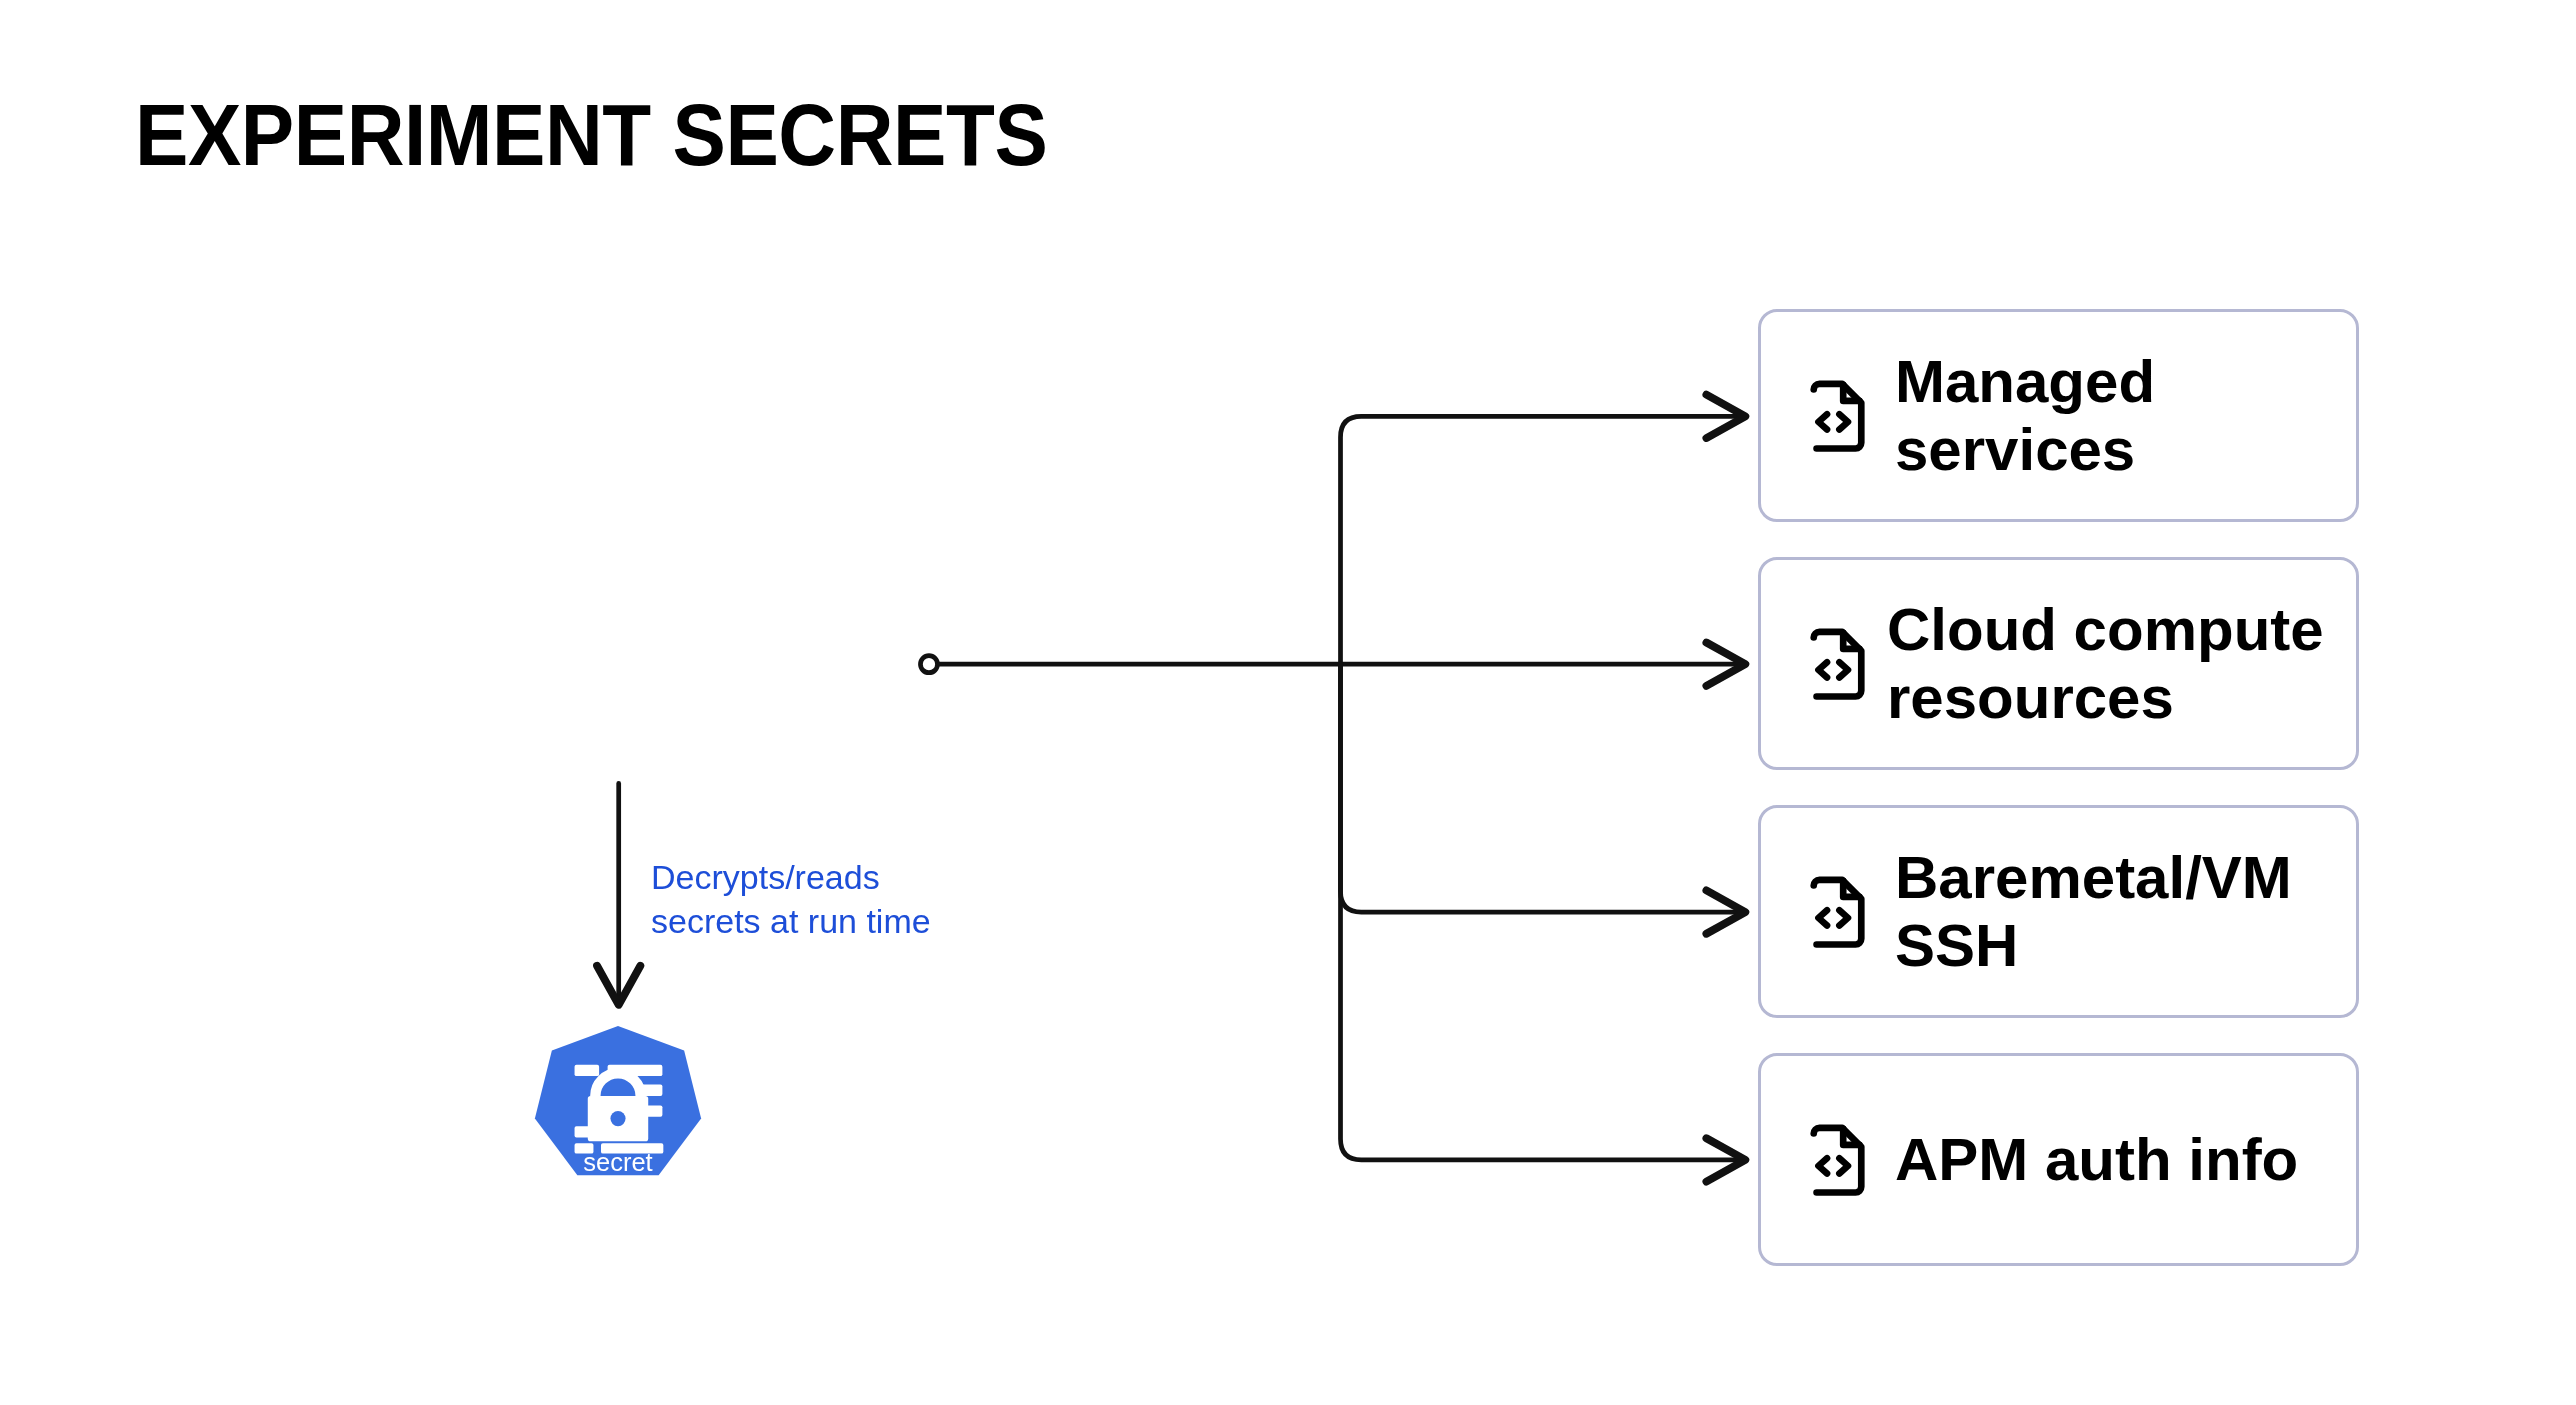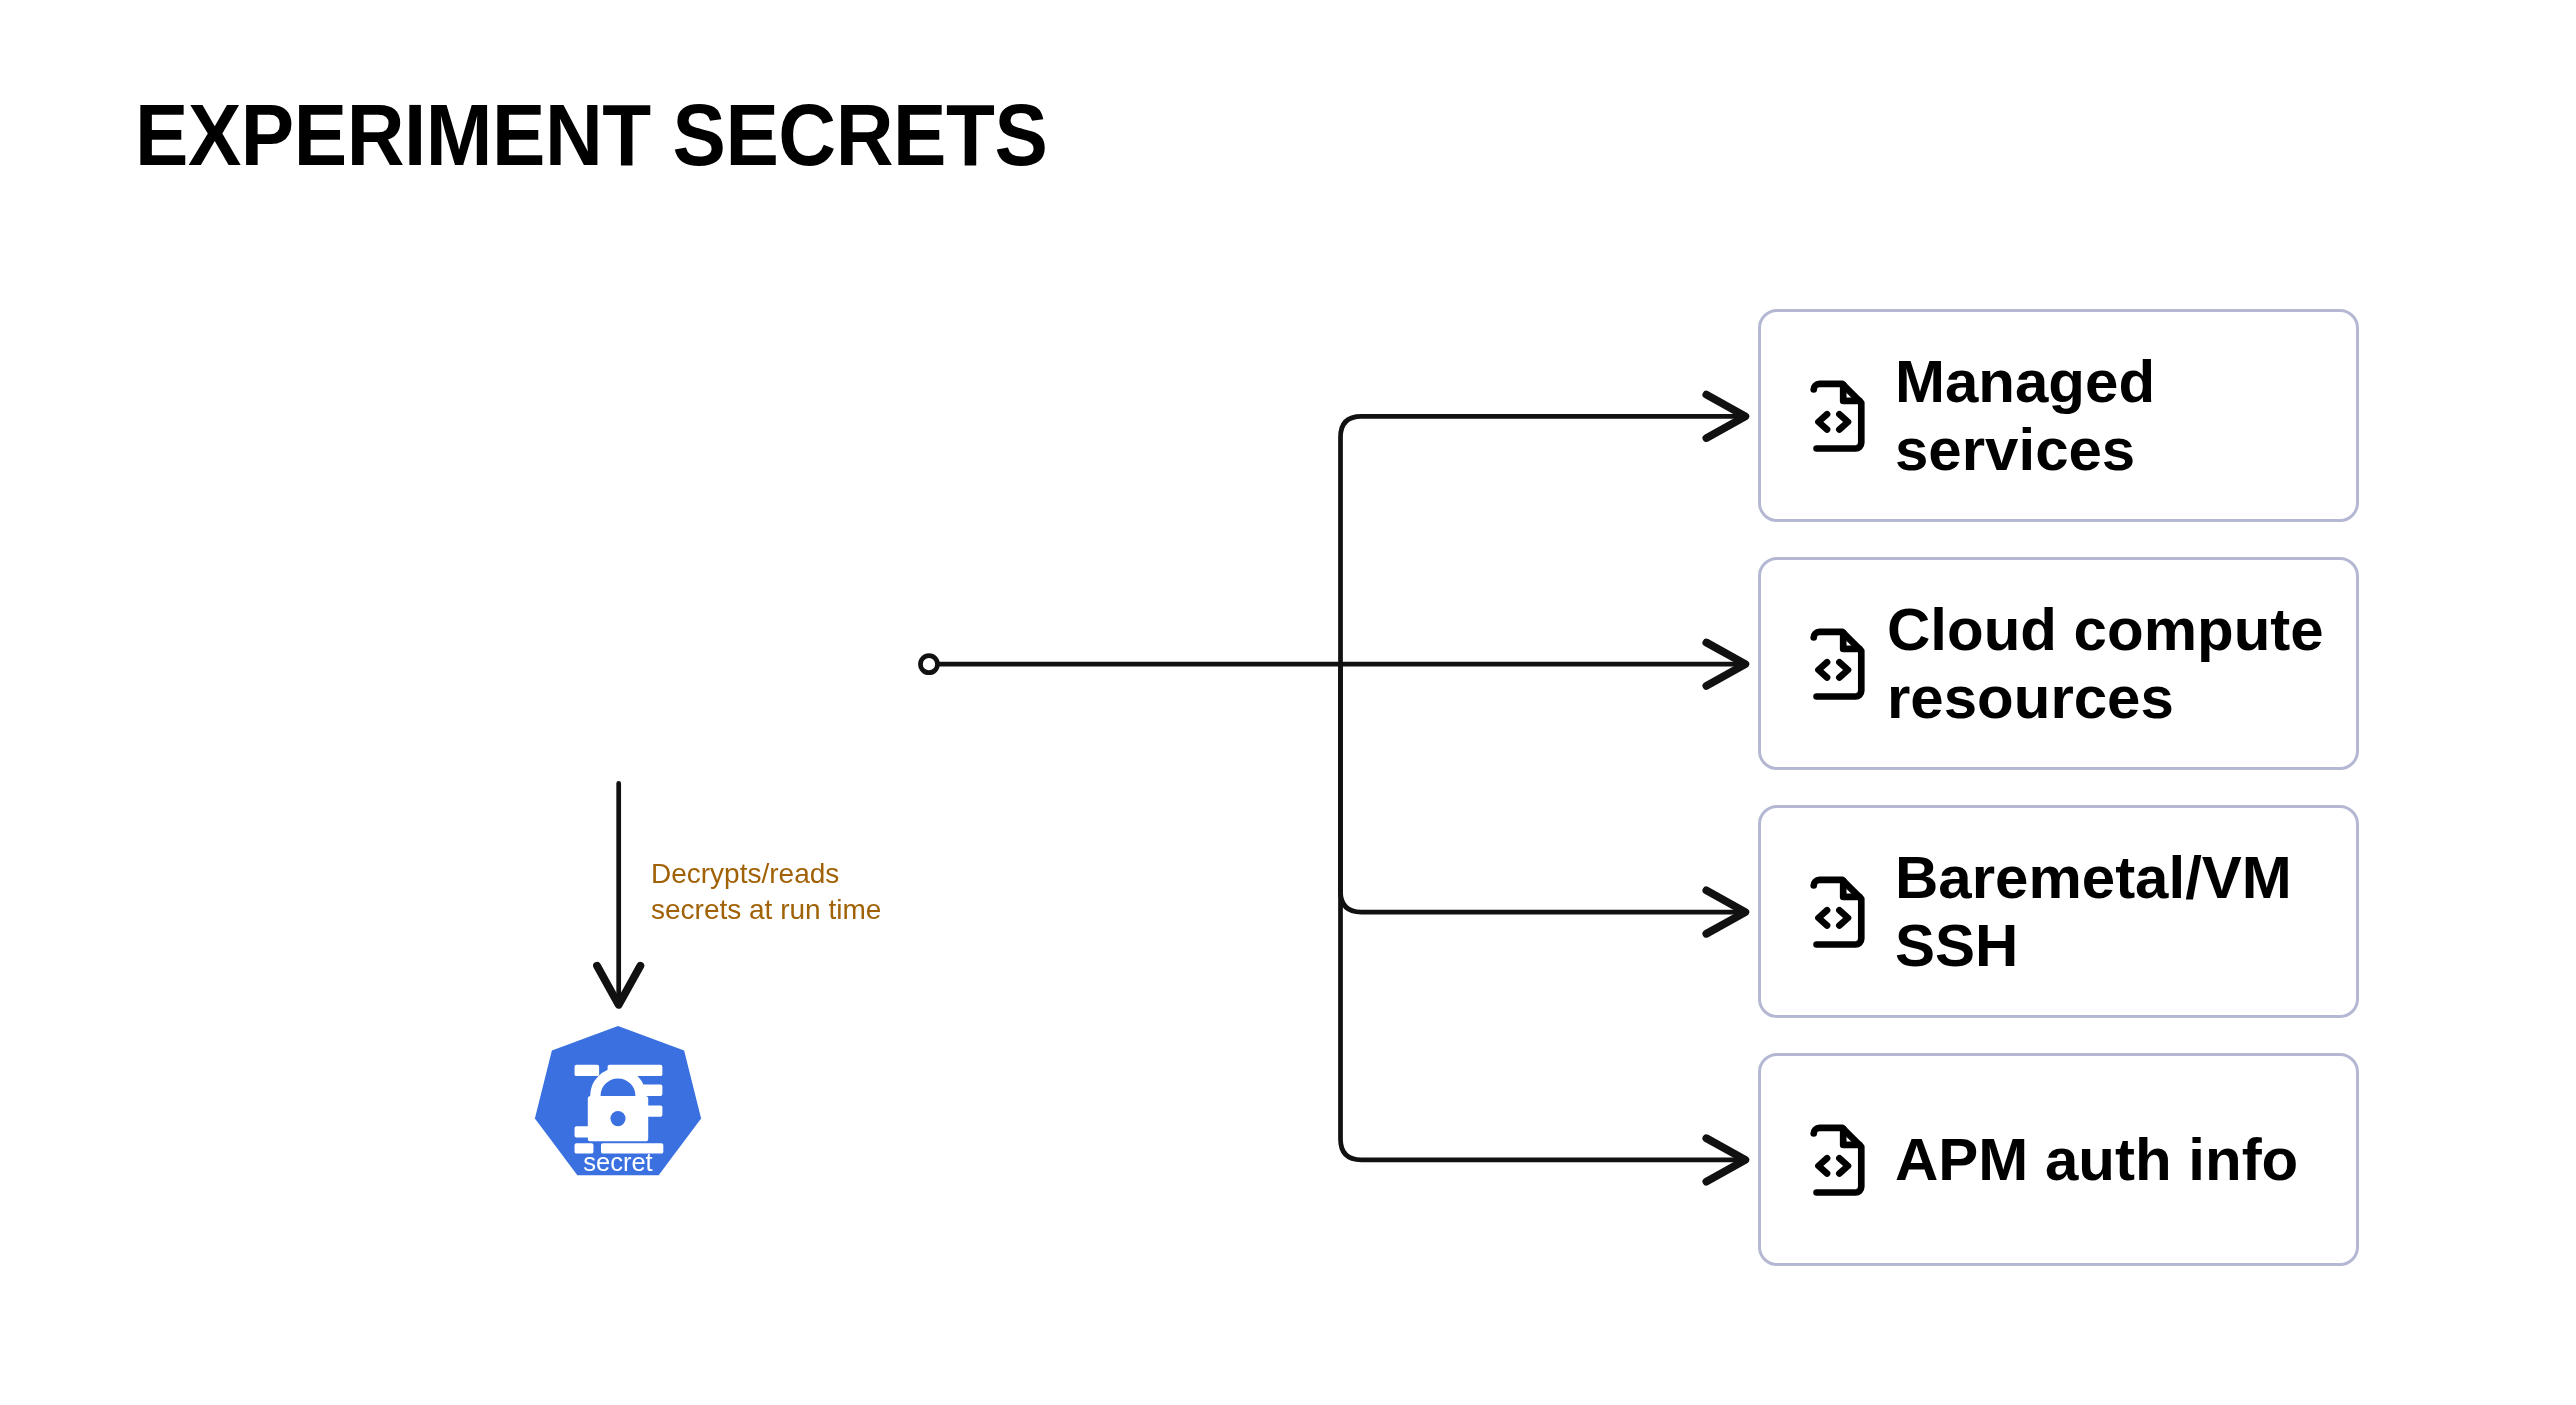--- a/index.html
+++ b/index.html
@@ -68,23 +68,23 @@
     font-weight: bold;
     color: #1D3150;
     white-space: nowrap;
   }
 
   
   #edge-note {
     position: absolute;
     left: 651px;
     top: 856px;
-    font-size: 28px;
+    font-size: 34px;
     line-height: 1.28;
-    color: #a16207;
+    color: #1d4ed8;
     white-space: pre-line;
   }
 
   
   #secret-node {
     position: absolute;
     left: 533px;
     top: 1024px;
     width: 170px;
     height: 176px;

